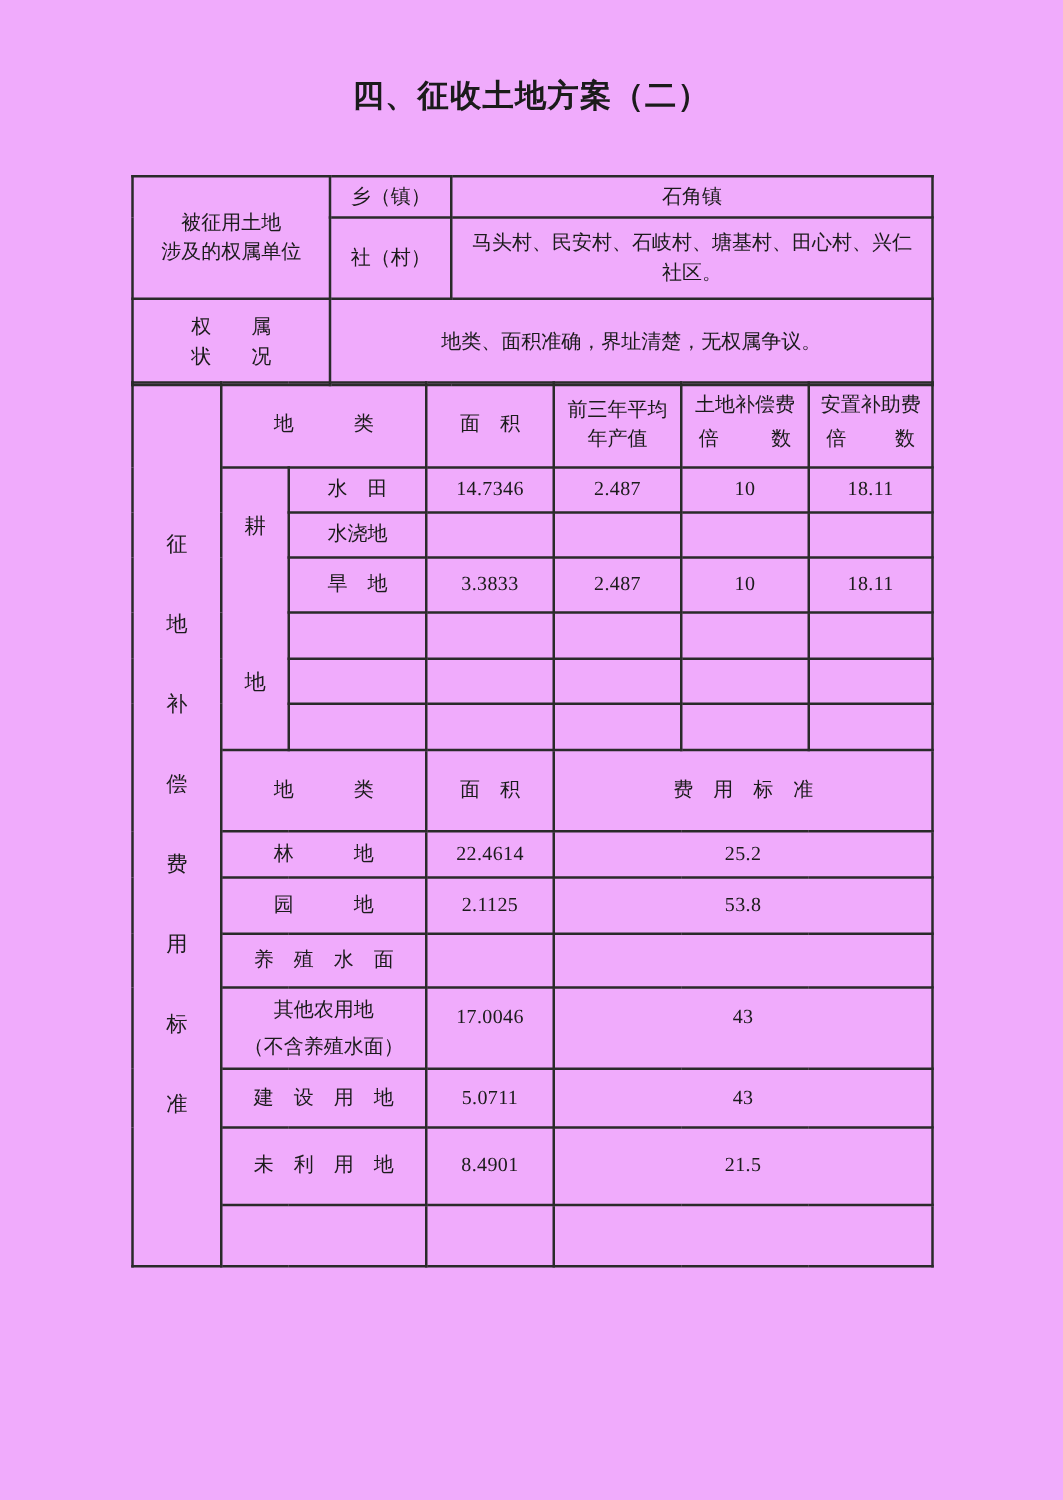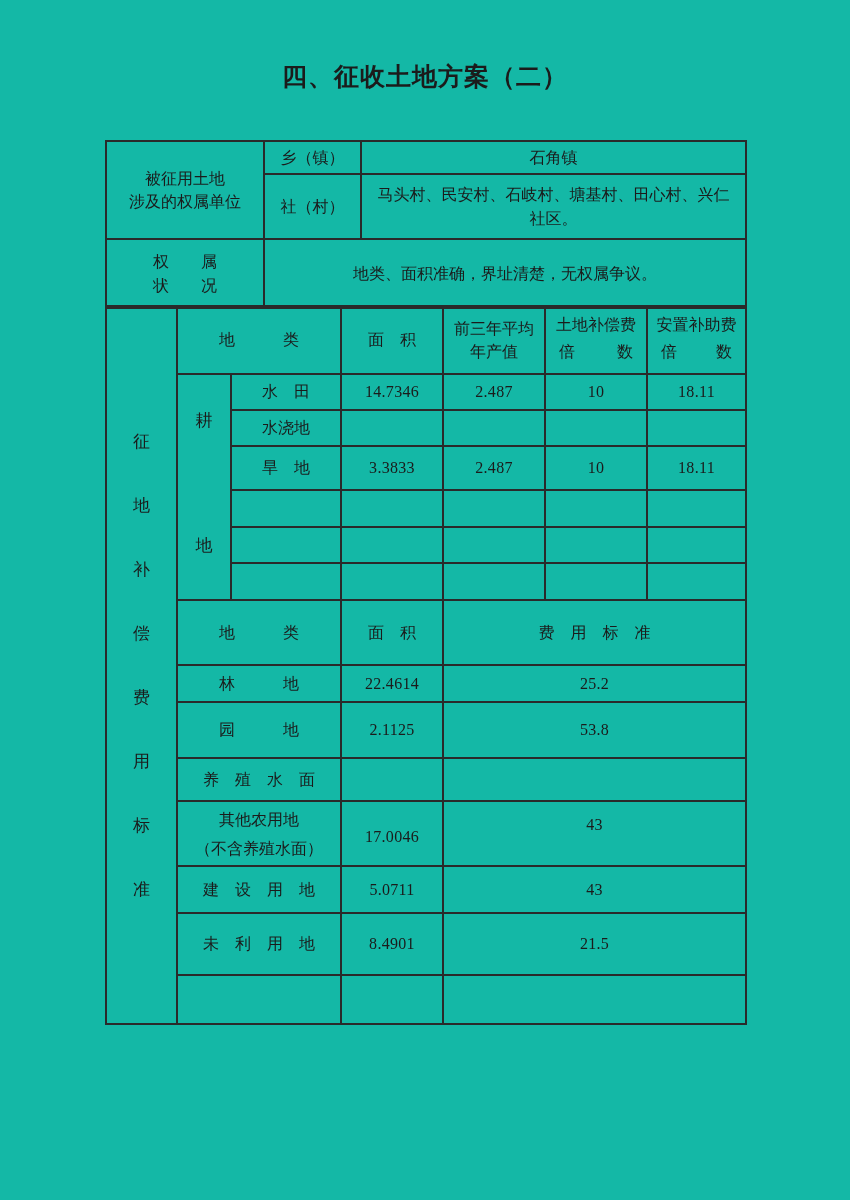--- a/index.html
+++ b/index.html
@@ -3,21 +3,21 @@
 <meta charset="utf-8">
 <style>
   html, body { margin: 0; padding: 0; }
   body {
     width: 850px; height: 1200px;
     background: #ffffff;
     font-family: "Liberation Serif", "DejaVu Serif", serif;
     color: #1b1b1b;
     -webkit-font-smoothing: antialiased;
   }
-  .page { position: relative; width: 850px; height: 1200px; background: #14b8a6; overflow: hidden; }
+  .page { position: relative; width: 850px; height: 1200px; background: #f0abfc; overflow: hidden; }
 
   .doc-title {
     position: absolute; top: 60px; left: 0; width: 850px;
     text-align: center;
     font-family: "Liberation Sans", "DejaVu Sans", sans-serif;
     font-weight: bold; font-size: 25px; letter-spacing: 1px;
   }
   .unit-note {
     position: absolute; top: 108px; left: 105px; width: 640px;
     text-align: right;
@@ -199,36 +199,36 @@
       <td colspan="2" class="vtop2">地　　　类</td>
       <td class="vtop2">面　积</td>
       <td colspan="3" class="vtop2">费　用　标　准</td>
     </tr>
 
     <tr style="height:37px">
       <td colspan="2">林　　　地</td>
       <td class="num">22.4614</td>
       <td colspan="3" class="num">25.2</td>
     </tr>
-    <tr style="height:56px">
+    <tr style="height:45px">
       <td colspan="2">园　　　地</td>
       <td class="num">2.1125</td>
       <td colspan="3" class="num">53.8</td>
     </tr>
     <tr style="height:43px">
       <td colspan="2">养　殖　水　面</td>
       <td class="num"></td>
       <td colspan="3" class="num"></td>
     </tr>
     <tr style="height:65px">
       <td colspan="2" style="line-height:29px">
         <div>其他农用地</div>
         <div>（不含养殖水面）</div>
       </td>
-      <td class="num" style="vertical-align:top; padding-top:23px">17.0046</td>
+      <td class="num" style="vertical-align:top; padding-top:11px">17.0046</td>
       <td colspan="3" class="num" style="vertical-align:top; padding-top:11px">43</td>
     </tr>
     <tr style="height:47px">
       <td colspan="2">建　设　用　地</td>
       <td class="num">5.0711</td>
       <td colspan="3" class="num">43</td>
     </tr>
     <tr style="height:62px">
       <td colspan="2" class="vtop">未　利　用　地</td>
       <td class="num vtop">8.4901</td>

